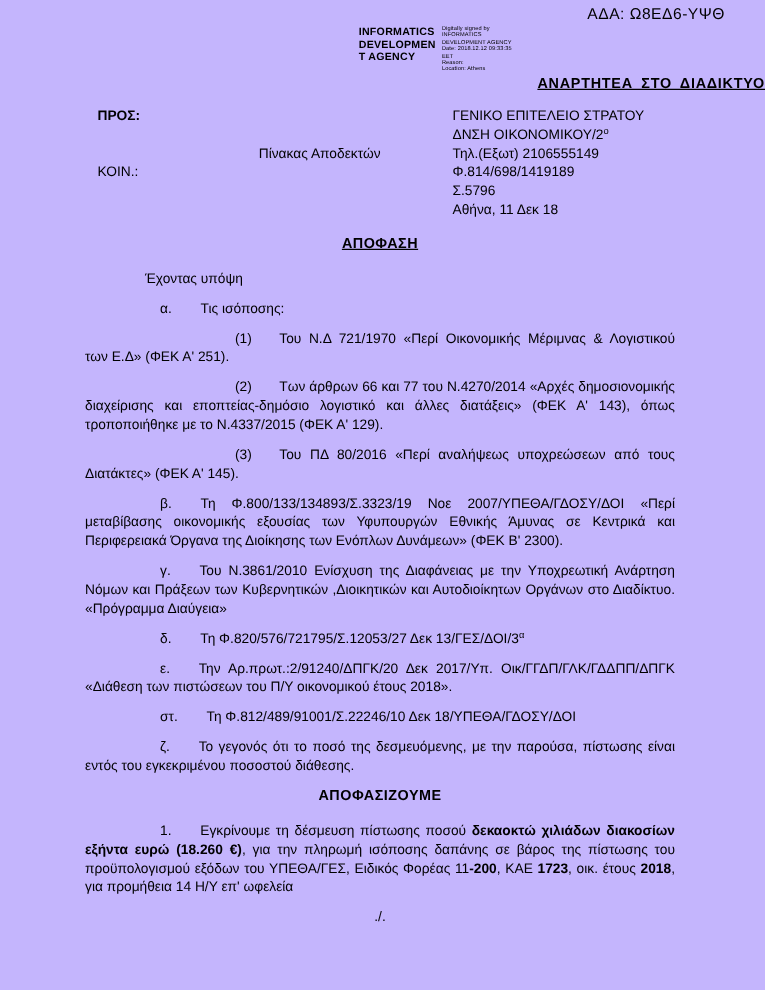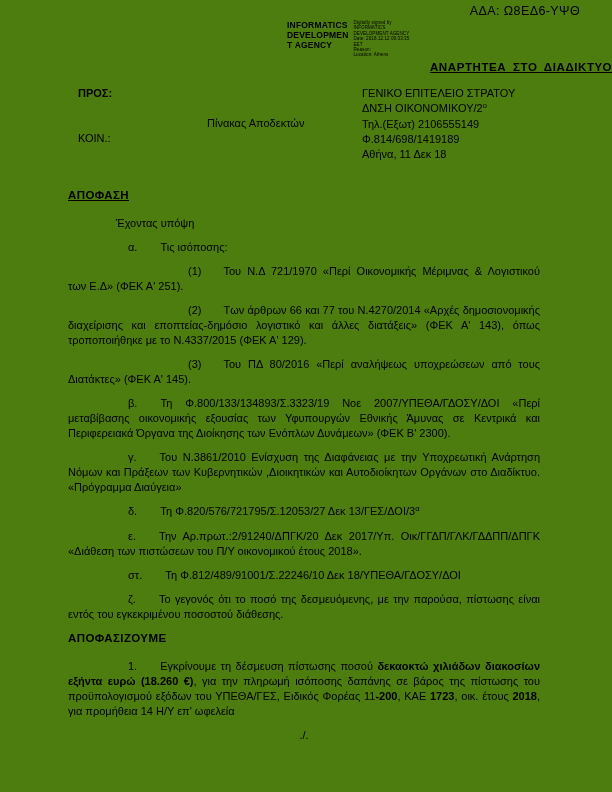--- a/index.html
+++ b/index.html
@@ -1,20 +1,20 @@
 <!DOCTYPE html>
 <html><head>
 <meta charset="utf-8">
 <style>
   html, body { margin: 0; padding: 0; background: #ffffff; }
   .page {
     position: relative;
     width: 612px;
     height: 792px;
-    background: #4d7c0f;
+    background: #c4b5fd;
     color: #000000;
     font-family: "Liberation Sans", sans-serif;
     overflow: hidden;
   }
   .ada {
     position: absolute;
     top: 4px;
     right: 32px;
     font-size: 12.5px;
     letter-spacing: 0.4px;
@@ -51,20 +51,21 @@
   .doc-body {
     position: absolute;
     top: 188px;
     left: 68px;
     width: 472px;
     font-size: 11px;
     line-height: 15px;
   }
   .doc-heading {
     margin: 0 0 13px 0;
+    text-align: center;
     font-weight: 700;
     font-size: 11.5px;
     letter-spacing: 0.4px;
   }
   .doc-heading.u { text-decoration: underline; }
   .doc-body p { margin: 0 0 9px 0; text-align: justify; }
   p.ind48 { text-indent: 48px; }
   p.lvl1  { text-indent: 60px; }
   p.lvl2  { text-indent: 120px; }
   .ptab1 { display: inline-block; width: 23px; }
@@ -100,20 +101,21 @@
   <div class="banner">ΑΝΑΡΤΗΤΕΑ ΣΤΟ ΔΙΑΔΙΚΤΥΟ</div>
 
   <div class="hdr hdr-pros">ΠΡΟΣ:</div>
   <div class="hdr hdr-pinakas">Πίνακας Αποδεκτών</div>
   <div class="hdr hdr-koin">ΚΟΙΝ.:</div>
   <div class="hdr hdr-right">
       <div class="hline">ΓΕΝΙΚΟ ΕΠΙΤΕΛΕΙΟ ΣΤΡΑΤΟΥ</div>
       <div class="hline">ΔΝΣΗ ΟΙΚΟΝΟΜΙΚΟΥ/2<span class="sup">ο</span></div>
       <div class="hline">Τηλ.(Εξωτ) 2106555149</div>
       <div class="hline">Φ.814/698/1419189</div>
+      <div class="hline">Σ.5796</div>
       <div class="hline">Αθήνα, 11 Δεκ 18</div>
     </div>
 
   <div class="doc-body">
       <div class="doc-heading u">ΑΠΟΦΑΣΗ</div>
       <p class="ind48"><span>Έχοντας υπόψη</span></p>
       <p class="lvl1"><span class="plabel">α.</span><span class="ptab1"></span><span>Τις ισόποσης:</span></p>
       <p class="lvl2"><span class="plabel">(1)</span><span class="ptab2"></span><span>Του Ν.Δ 721/1970 «Περί Οικονομικής Μέριμνας &amp; Λογιστικού των Ε.Δ» (ΦΕΚ Α' 251).</span></p>
       <p class="lvl2"><span class="plabel">(2)</span><span class="ptab2"></span><span>Των άρθρων 66 και 77 του Ν.4270/2014 «Αρχές δημοσιονομικής διαχείρισης και εποπτείας-δημόσιο λογιστικό και άλλες διατάξεις» (ΦΕΚ Α' 143), όπως τροποποιήθηκε με το Ν.4337/2015 (ΦΕΚ Α' 129).</span></p>
       <p class="lvl2"><span class="plabel">(3)</span><span class="ptab2"></span><span>Του ΠΔ 80/2016 «Περί αναλήψεως υποχρεώσεων από τους Διατάκτες» (ΦΕΚ Α' 145).</span></p>

